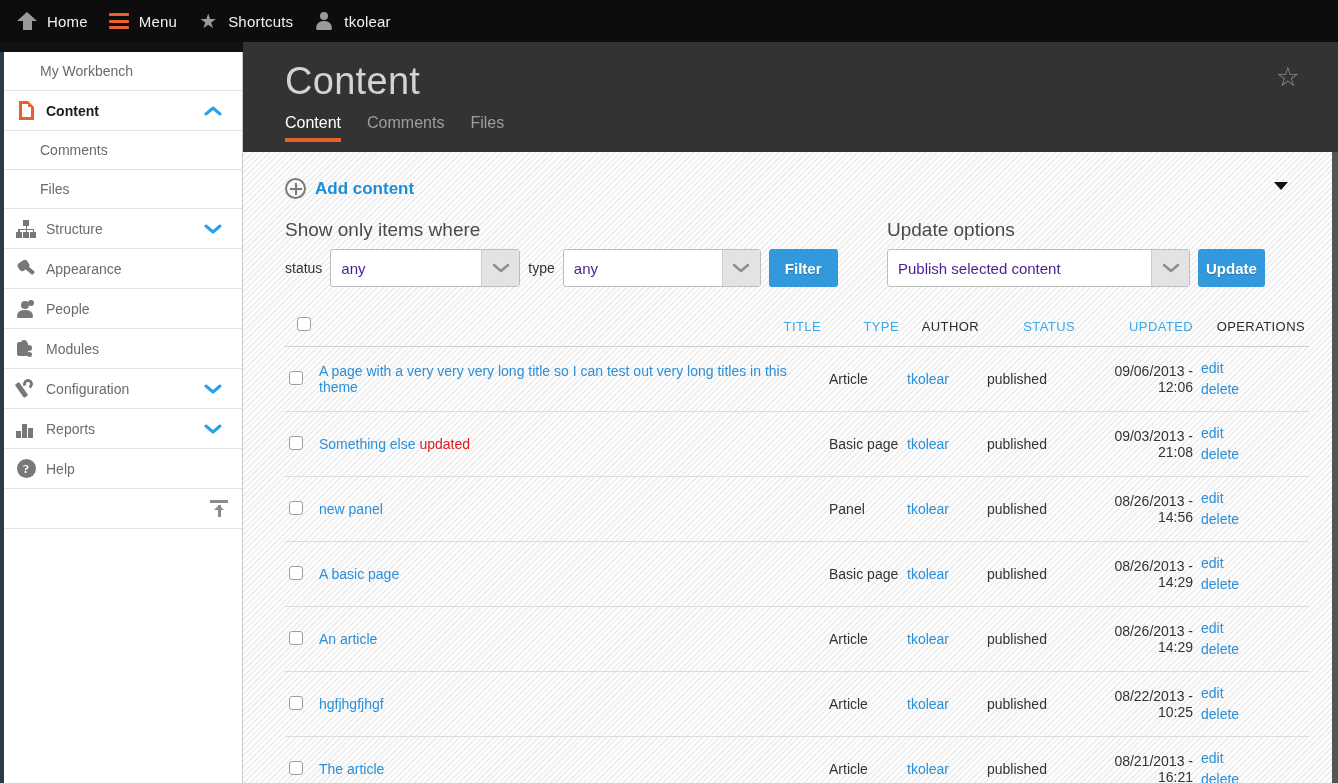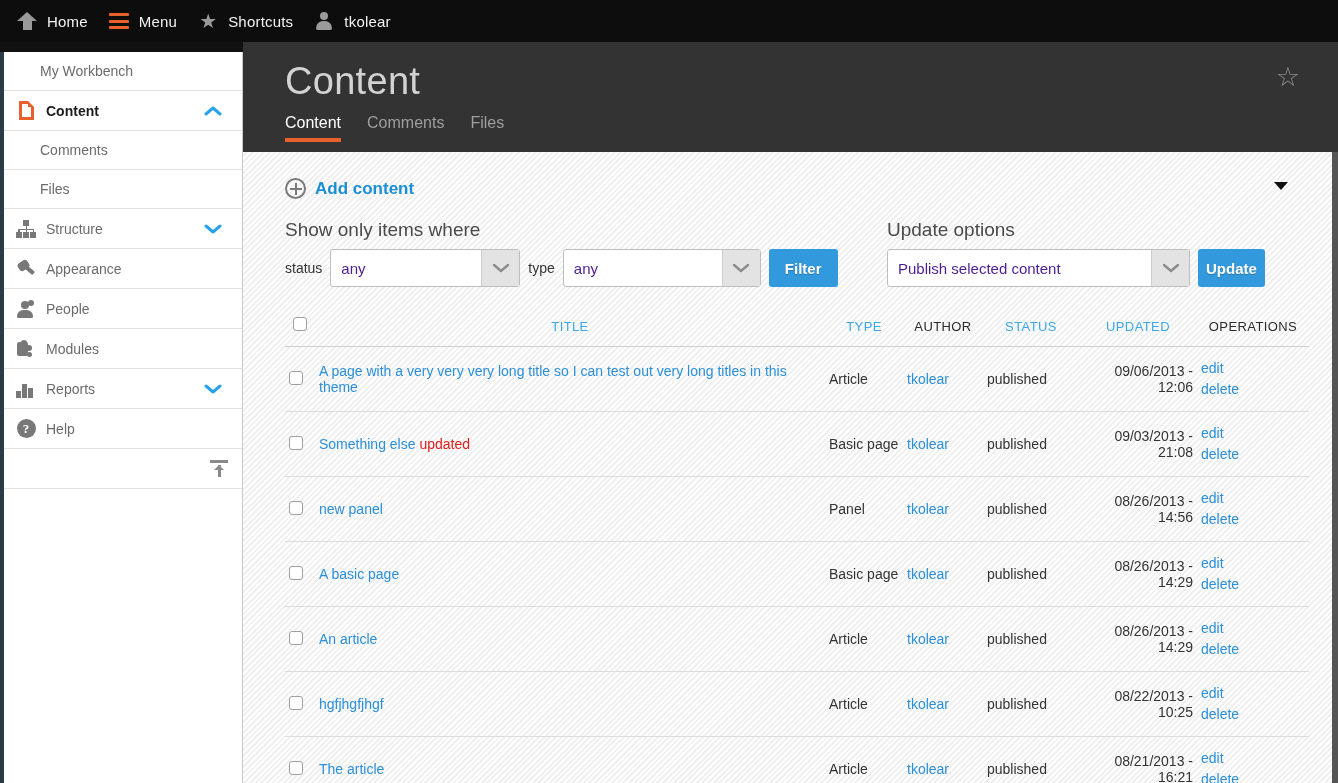--- a/index.html
+++ b/index.html
@@ -219,21 +219,21 @@
   .btn-blue {
     height: 38px; background: #3399dd; border: none; border-radius: 3px;
     color: #fff; font-size: 15px; font-weight: bold; padding: 0 16px; cursor: pointer;
     font-family: "Liberation Sans", sans-serif;
     text-shadow: 0 1px 1px rgba(0,0,0,.25);
   }
 
   
   #content-table { width: 100%; border-collapse: collapse; margin-top: 22px; table-layout: fixed; }
   #content-table th {
-    text-align: center;
+    text-align: right;
     font-size: 13px; font-weight: normal;
     letter-spacing: .4px;
     padding: 8px 4px 12px 4px;
     border-bottom: 1px solid #cfcfcf;
     color: #2b2b2b;
     vertical-align: bottom;
   }
   #content-table th.sortable { color: #3ba8e8; cursor: pointer; }
   #content-table td {
     padding: 11px 4px;
@@ -380,20 +380,34 @@
         <span class="si-puzzle">
           <span class="p" style="top:2px;left:1px;width:11px;height:14px;border-radius:2px;"></span>
           <span class="p" style="top:0px;left:5px;width:6px;height:6px;border-radius:50%;"></span>
           <span class="p" style="top:5px;left:10px;width:6px;height:6px;border-radius:50%;"></span>
           <span class="p" style="top:12px;left:11px;width:5px;height:5px;border-radius:50%;"></span>
         </span>
       </span>
       <span class="nav-label">Modules</span>
     </div>
 
+    <div class="nav-row">
+      <span class="nav-ico">
+        <span class="si-wrench">
+            <span class="bar"></span>
+            <span class="hd"></span>
+          </span>
+      </span>
+      <span class="nav-label">Configuration</span>
+      <span class="chev">
+        <svg width="18" height="12" viewBox="0 0 18 12">
+            <polyline points="2,3 9,9 16,3" fill="none" stroke="#29a3e8" stroke-width="3" stroke-linecap="round" stroke-linejoin="round"></polyline>
+          </svg>
+      </span>
+    </div>
 
     <div class="nav-row">
       <span class="nav-ico">
         <span class="si-bars">
           <i style="left:0;width:5px;height:7px;"></i>
           <i style="left:6px;width:5px;height:14px;"></i>
           <i style="left:12px;width:5px;height:10px;"></i>
         </span>
       </span>
       <span class="nav-label">Reports</span>

